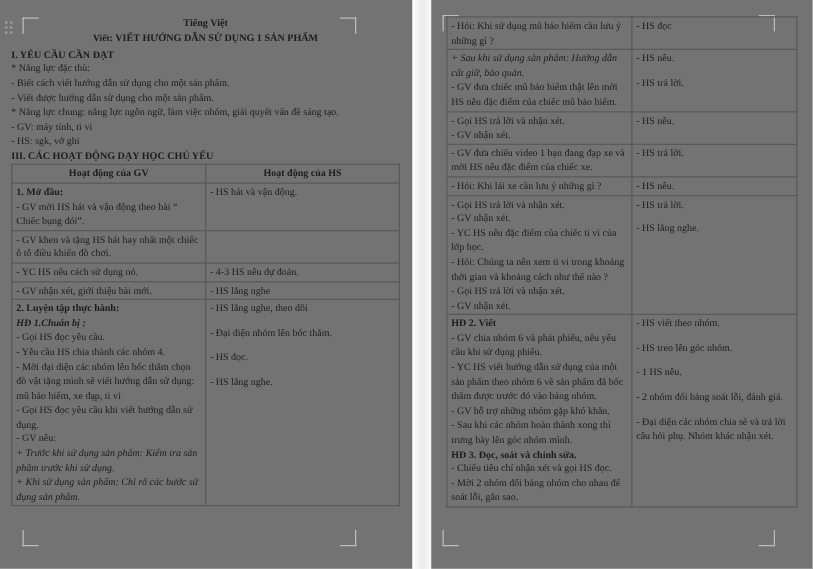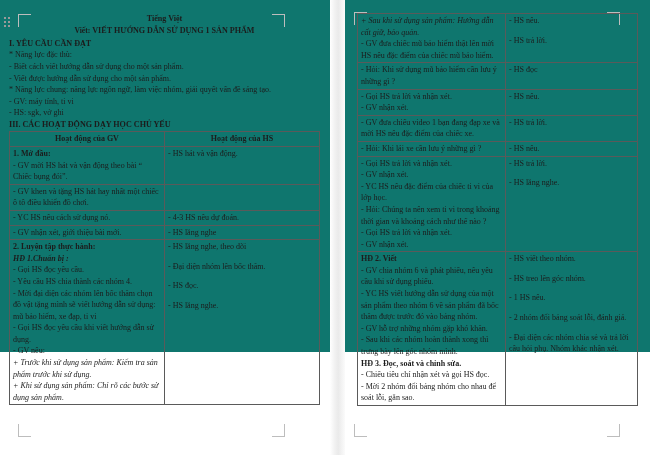--- a/index.html
+++ b/index.html
@@ -13,22 +13,22 @@
     position: relative;
     overflow: hidden;
     font-family: "Liberation Serif", "DejaVu Serif", serif;
     color: #1c1c1c;
   }
 
   
   .page {
     position: absolute;
     top: 0;
-    height: 352px;
-    background: #0f766e;
+    height: 455px;
+    background: #737373;
     box-sizing: border-box;
   }
   #page-left  { left: 0;   width: 330px; }
   #page-right { left: 345px; width: 305px; }
 
   
   .gutter {
     position: absolute;
     top: 0;
     left: 330px;
@@ -257,35 +257,35 @@
   <span class="cropmark tl" style="left:9px;   top:12px;"></span>
   <span class="cropmark tr" style="left:262px; top:12px;"></span>
   <span class="cropmark bl" style="left:9px;   top:424px;"></span>
   <span class="cropmark br" style="left:262px; top:424px;"></span>
 
   <div class="doc" id="doc-right">
     <table class="acts cont">
       <tbody id="tbody-right">
           <tr>
             <td class="gv">
+              <span class="line ">- Hỏi: Khi sử dụng mũ bảo hiểm cần lưu ý những gì ?</span>
+            </td>
+            <td class="hs">
+              <span class="line ">- HS đọc</span>
+            </td>
+          </tr>
+          <tr>
+            <td class="gv">
               <span class="line i">+ Sau khi sử dụng sản phẩm: Hướng dẫn cất giữ, bảo quản.</span>
               <span class="line ">- GV đưa chiếc mũ bảo hiểm thật lên mời HS nêu đặc điểm của chiếc mũ bảo hiểm.</span>
             </td>
             <td class="hs">
               <span class="line ">- HS nêu.</span>
               <span class="sp"></span>
               <span class="line ">- HS trả lời.</span>
-            </td>
-          </tr>
-          <tr>
-            <td class="gv">
-              <span class="line ">- Hỏi: Khi sử dụng mũ bảo hiểm cần lưu ý những gì ?</span>
-            </td>
-            <td class="hs">
-              <span class="line ">- HS đọc</span>
             </td>
           </tr>
           <tr>
             <td class="gv">
               <span class="line ">- Gọi HS trả lời và nhận xét.</span>
               <span class="line ">- GV nhận xét.</span>
             </td>
             <td class="hs">
               <span class="line ">- HS nêu.</span>
             </td>

